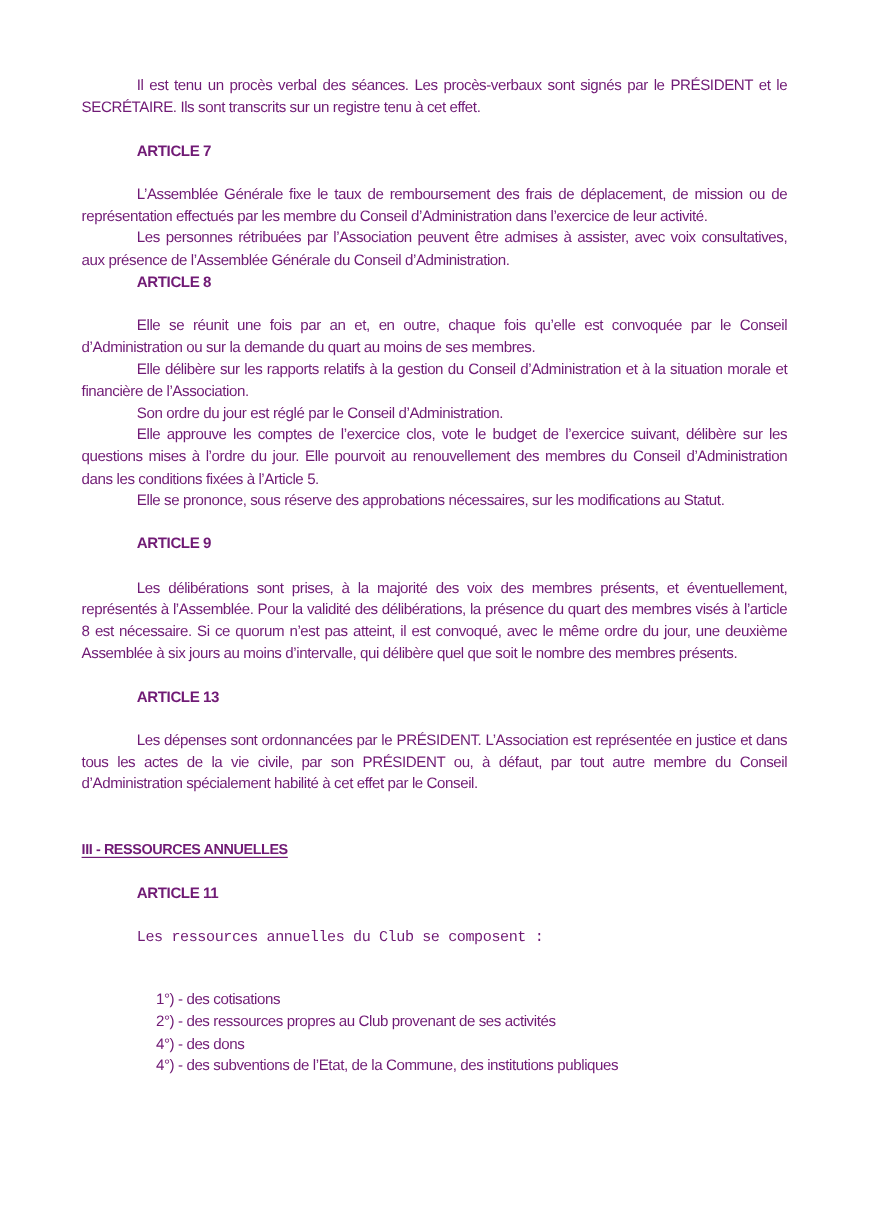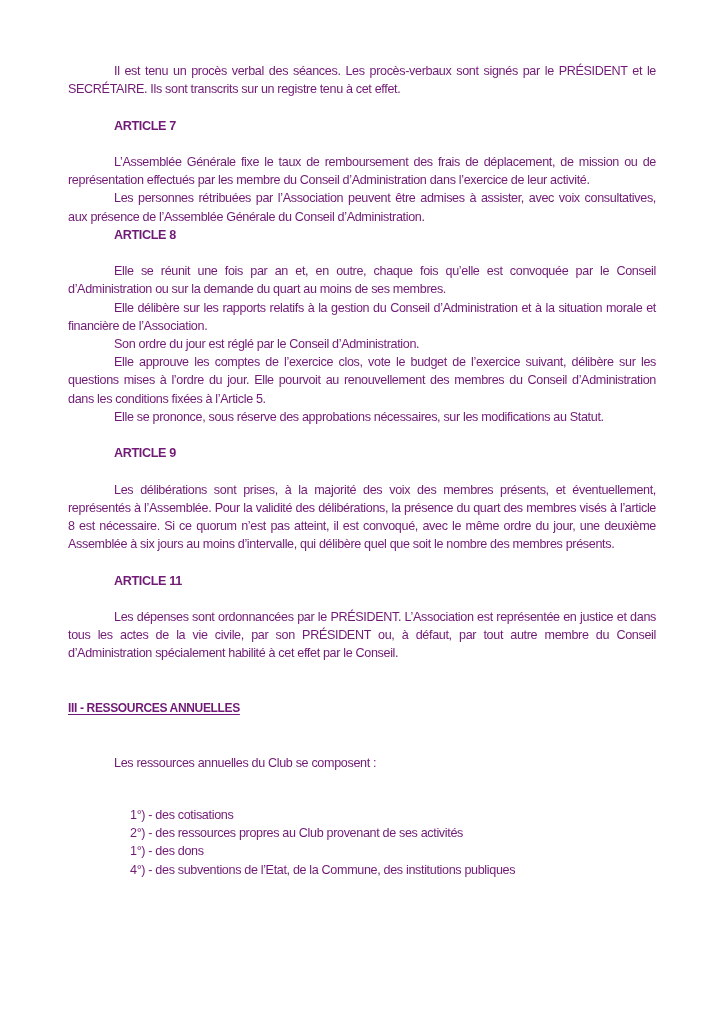--- a/index.html
+++ b/index.html
@@ -14,21 +14,21 @@
   p.last { text-align-last: left; }
   .gap { height: 18.2px; }
   .art {
     margin: 0 0 0 46px; font-weight: bold; 
     text-decoration-thickness: 1px; text-underline-offset: 2px;
   }
   .section {
     margin: 0; font-weight: bold; text-decoration: underline;
     font-size: 12px; text-underline-offset: 2px;
   }
-  .plain { margin: 0 0 0 46px; }
+  .plain { margin: 0 0 0 46px; font-family: Liberation Mono, monospace; }
   ul.list { list-style: none; margin: 16px; padding: 0 0 0 46px; }
   ul.list li { margin: 0; }
 </style>
 </head>
 <body>
 
 <div class="page">
 
   <p class="last">Il est tenu un procès verbal des séances. Les procès-verbaux sont signés par le PRÉSIDENT et le SECRÉTAIRE. Ils sont transcrits sur un registre tenu à cet effet.</p>
   <div class="gap"></div>
@@ -45,31 +45,32 @@
   <p class="last">Son ordre du jour est réglé par le Conseil d’Administration.</p>
   <p class="last">Elle approuve les comptes de l’exercice clos, vote le budget de l’exercice suivant, délibère sur les questions mises à l’ordre du jour. Elle pourvoit au renouvellement des membres du Conseil d’Administration dans les conditions fixées à l’Article 5.</p>
   <p class="last">Elle se prononce, sous réserve des approbations nécessaires, sur les modifications au Statut.</p>
   <div class="gap"></div>
 
   <div class="art">ARTICLE 9</div>
   <div class="gap"></div>
   <p class="last">Les délibérations sont prises, à la majorité des voix des membres présents, et éventuellement, représentés à l’Assemblée. Pour la validité des délibérations, la présence du quart des membres visés à l’article 8 est nécessaire. Si ce quorum n’est pas atteint, il est convoqué, avec le même ordre du jour, une deuxième Assemblée à six jours au moins d’intervalle, qui délibère quel que soit le nombre des membres présents.</p>
   <div class="gap"></div>
 
-  <div class="art">ARTICLE 11</div>
+  <div class="art">ARTICLE 13</div>
   <div class="gap"></div>
   <p class="last">Les dépenses sont ordonnancées par le PRÉSIDENT. L’Association est représentée en justice et dans tous les actes de la vie civile, par son PRÉSIDENT ou, à défaut, par tout autre membre du Conseil d’Administration spécialement habilité à cet effet par le Conseil.</p>
   <div class="gap"></div>
   <div class="gap"></div>
 
   <div class="section">III - RESSOURCES ANNUELLES</div>
   <div class="gap"></div>
 
+  <div class="art">ARTICLE 11</div>
   <div class="gap"></div>
   <div class="plain">Les ressources annuelles du Club se composent :</div>
   <div class="gap"></div>
   <ul class="list">
     <li>1°) - des cotisations</li>
     <li>2°) - des ressources propres au Club provenant de ses activités</li>
-    <li>1°) - des dons</li>
+    <li>4°) - des dons</li>
     <li>4°) - des subventions de l’Etat, de la Commune, des institutions publiques</li>
   </ul>
 </div>
 
 </body></html>

